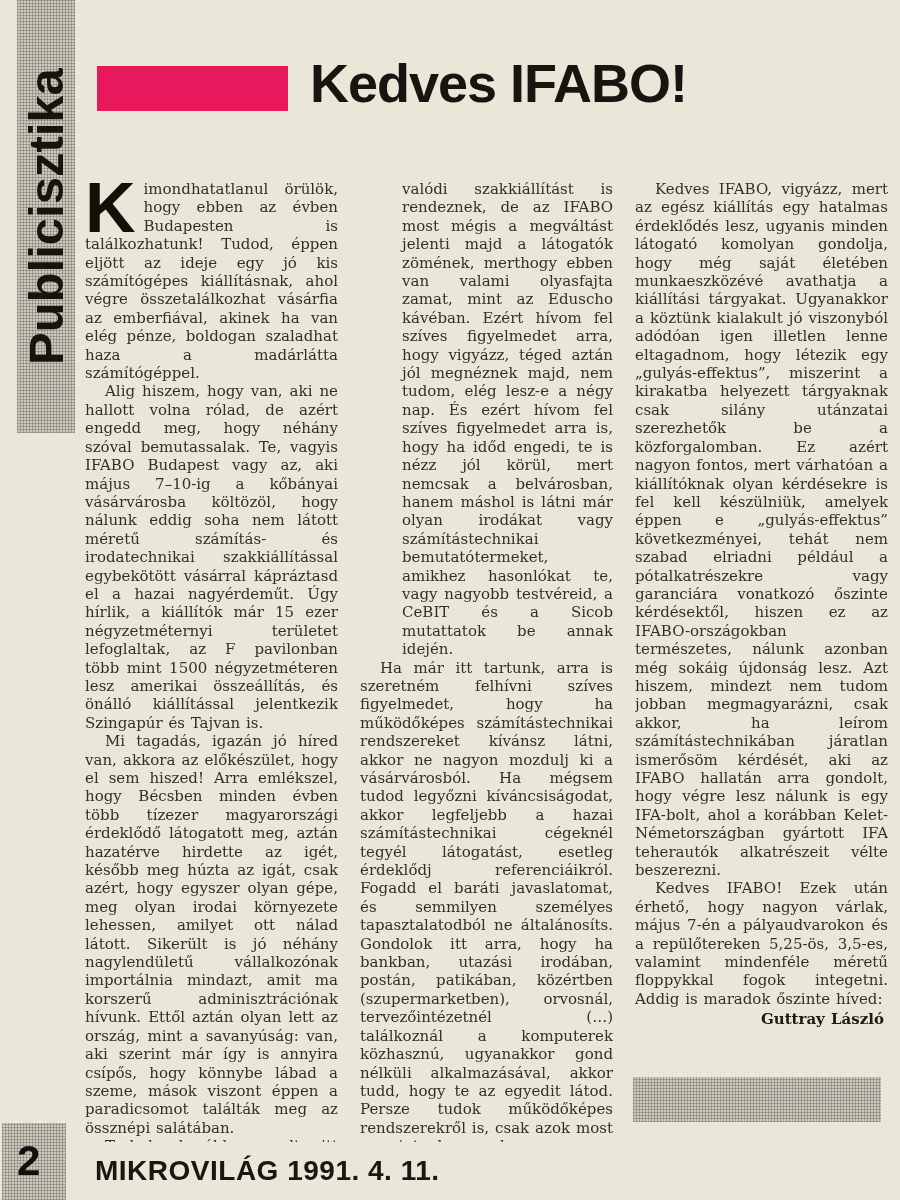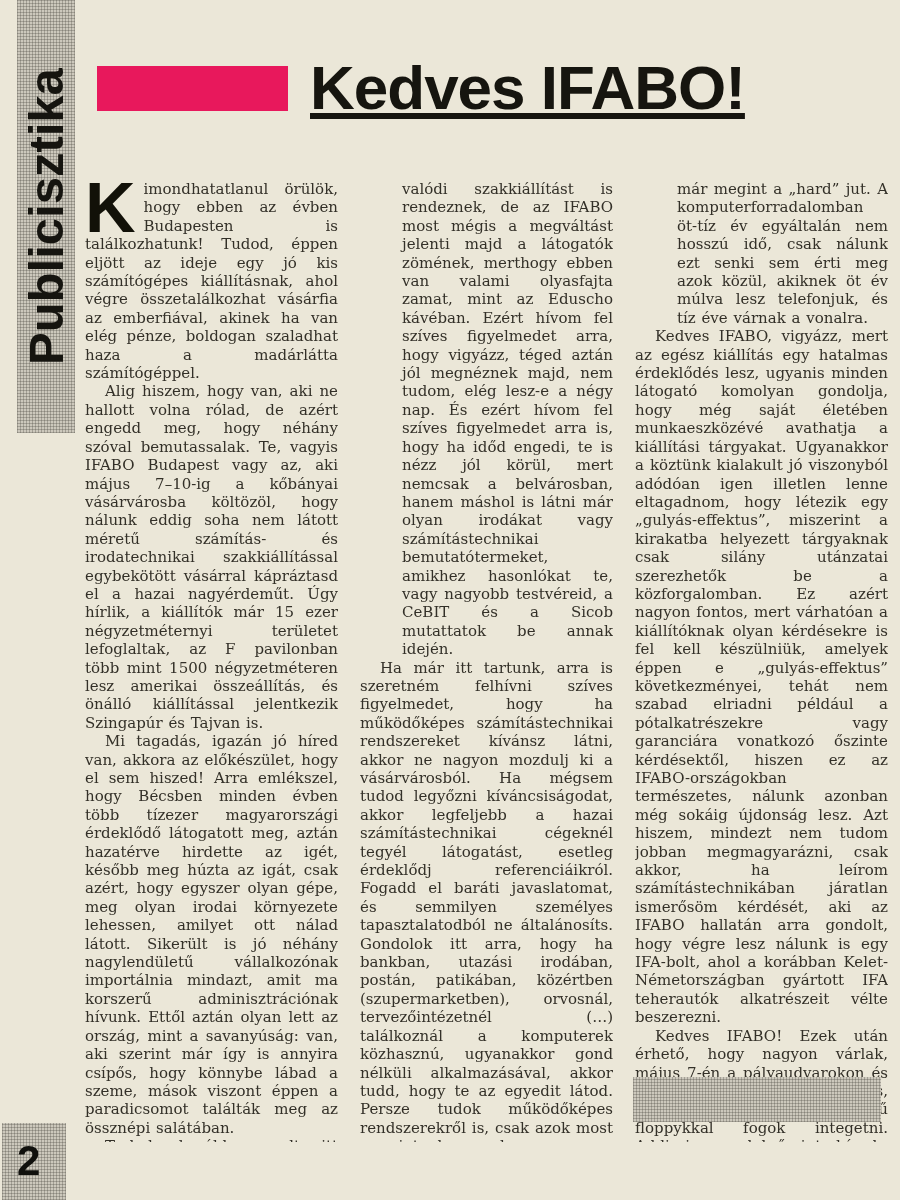--- a/index.html
+++ b/index.html
@@ -46,24 +46,23 @@
     position: absolute;
     left: 97px; top: 66px;
     width: 191px; height: 45px;
   }
   .article-title {
     position: absolute;
     left: 310px; top: 52px;
     margin: 0;
     font-family: "Liberation Sans", sans-serif;
     font-weight: bold;
-    font-size: 62px;
+    font-size: 54px;
     letter-spacing: -1px;
     color: #16150f;
-    text-decoration: underline;
   }
   .article {
     position: absolute;
     left: 85px; top: 180px;
     width: 803px; height: 962px;
     display: flex;
     gap: 22px;
   }
   .col {
     width: 253px;
@@ -146,28 +145,28 @@
       <p class="indent">Tudod, korábban volt itt tavaszi meg őszi BNV, néhány éve pedig Compfair néven</p>
     </div>
 
     <div class="col">
       <p class="cont">valódi szakkiállítást is rendeznek, de az IFABO most mégis a megváltást jelenti majd a látogatók zömének, merthogy ebben van valami olyasfajta zamat, mint az Eduscho kávéban. Ezért hívom fel szíves figyelmedet arra, hogy vigyázz, téged aztán jól megnéznek majd, nem tudom, elég lesz-e a négy nap. És ezért hívom fel szíves figyelmedet arra is, hogy ha időd engedi, te is nézz jól körül, mert nemcsak a belvárosban, hanem máshol is látni már olyan irodákat vagy számítástechnikai bemutatótermeket, amikhez hasonlókat te, vagy nagyobb testvéreid, a CeBIT és a Sicob mutattatok be annak idején.</p>
       <p class="indent">Ha már itt tartunk, arra is szeretném felhívni szíves figyelmedet, hogy ha működőképes számítástechnikai rendszereket kívánsz látni, akkor ne nagyon mozdulj ki a vásárvárosból. Ha mégsem tudod legyőzni kíváncsiságodat, akkor legfeljebb a hazai számítástechnikai cégeknél tegyél látogatást, esetleg érdeklődj referenciáikról. Fogadd el baráti javaslatomat, és semmilyen személyes tapasztalatodból ne általánosíts. Gondolok itt arra, hogy ha bankban, utazási irodában, postán, patikában, közértben (szupermarketben), orvosnál, tervezőintézetnél (…) találkoznál a komputerek közhasznú, ugyanakkor gond nélküli alkalmazásával, akkor tudd, hogy te az egyedit látod. Persze tudok működőképes rendszerekről is, csak azok most nem jutnak eszembe.</p>
       <p class="indent">Félreértés ne essék, egyáltalán nem vagyok pesszimista, hiszen elképzelhetetlen, hogy egy ország néhány év alatt jusson el a számítástechnika Kánaánjába, csak ebből a hardverrel-szoftverrel kikövezett útból tűnik úgy, hogy nekünk</p>
     </div>
 
     <div class="col">
-      <p class="cont">már megint a „hard” jut. A komputerforradalomban öt-tíz év egyáltalán nem hosszú idő, csak nálunk ezt senki sem érti meg azok közül, akiknek öt év múlva lesz telefonjuk, és tíz éve várnak a vonalra.</p>
       <p class="indent">Kedves IFABO, vigyázz, mert az egész kiállítás egy hatalmas érdeklődés lesz, ugyanis minden látogató komolyan gondolja, hogy még saját életében munkaeszközévé avathatja a kiállítási tárgyakat. Ugyanakkor a köztünk kialakult jó viszonyból adódóan igen illetlen lenne eltagadnom, hogy létezik egy „gulyás-effektus”, miszerint a kirakatba helyezett tárgyaknak csak silány utánzatai szerezhetők be a közforgalomban. Ez azért nagyon fontos, mert várhatóan a kiállítóknak olyan kérdésekre is fel kell készülniük, amelyek éppen e „gulyás-effektus” következményei, tehát nem szabad elriadni például a pótalkatrészekre vagy garanciára vonatkozó őszinte kérdésektől, hiszen ez az IFABO-országokban természetes, nálunk azonban még sokáig újdonság lesz. Azt hiszem, mindezt nem tudom jobban megmagyarázni, csak akkor, ha leírom számítástechnikában járatlan ismerősöm kérdését, aki az IFABO hallatán arra gondolt, hogy végre lesz nálunk is egy IFA-bolt, ahol a korábban Kelet-Németországban gyártott IFA teherautók alkatrészeit vélte beszerezni.</p>
       <p class="indent">Kedves IFABO! Ezek után érhető, hogy nagyon várlak, május 7-én a pályaudvarokon és a repülőtereken 5,25-ös, 3,5-es, valamint mindenféle méretű floppykkal fogok integetni. Addig is maradok őszinte híved:</p>
       <p class="signature">Guttray László</p>
     </div>
 
   </div>
 
   <div class="deco-bar halftone"></div>
 
   <div class="page-num-block halftone">
     <span class="page-num">2</span>
   </div>
 
+  <div class="footer-line">MIKROVILÁG 1991. 4. 11.</div>
 
 </div>
 
 </body></html>

